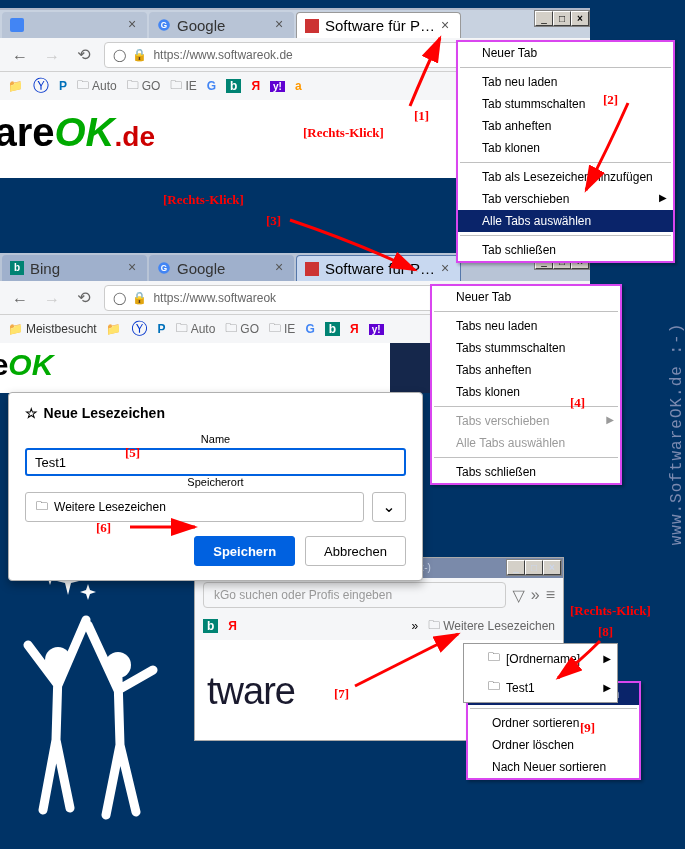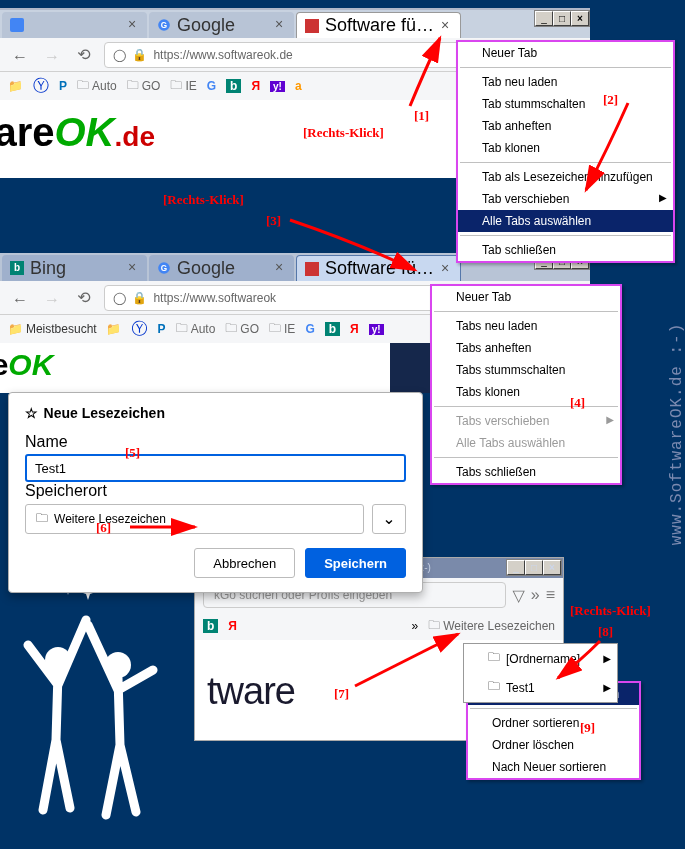--- a/index.html
+++ b/index.html
@@ -10,21 +10,21 @@
 .win-btn { width:18px; height:15px; border:1px solid #fff; border-right-color:#404040; border-bottom-color:#404040; background:#d4d0c8; font-size:10px; line-height:13px; text-align:center; font-family:Marlett,Arial; }
 .win-btn.close { font-weight:bold; }
 
 
 .browser1 { position:absolute; top:8px; left:0; width:590px; background:#dde3ed; border-top:2px solid #b0b8c8; }
 .tab-bar1 { height:28px; background:#c8d2e0; display:flex; align-items:flex-end; padding-left:2px; }
 .tab { height:26px; margin-right:2px; padding:0 8px; display:flex; align-items:center; font-size:12px; border-top-left-radius:4px; border-top-right-radius:4px; position:relative; }
 .tab.inactive { background:#b8c4d6; color:#333; width:145px; }
 .tab.active { background:#fff; color:#000; width:165px; border:1px solid #999; border-bottom:none; }
 .tab .favicon { width:14px; height:14px; margin-right:6px; flex-shrink:0; }
-.tab .tab-title { overflow:hidden; white-space:nowrap; text-overflow:ellipsis; flex:1; font-size:18px; }
+.tab .tab-title { overflow:hidden; white-space:nowrap; text-overflow:ellipsis; flex:1; font-size:15px; }
 .tab .tab-x { width:14px; height:14px; font-size:14px; color:#555; text-align:center; line-height:12px; }
 
 .url-row { height:34px; background:#f5f6f8; display:flex; align-items:center; padding:0 8px; gap:8px; border-bottom:1px solid #d0d0d0; }
 .nav-arrow { width:24px; height:24px; color:#666; font-size:16px; text-align:center; line-height:24px; }
 .url-box { flex:1; height:26px; border:1px solid #ccc; border-radius:4px; background:#fff; display:flex; align-items:center; padding:0 8px; gap:6px; font-size:12px; color:#666; }
 
 .bm-bar { height:28px; background:#f5f6f8; display:flex; align-items:center; padding:0 8px; gap:10px; font-size:12px; color:#333; }
 .bm-item { display:flex; align-items:center; gap:3px; }
 .bm-folder { color:#666; }
 
@@ -40,21 +40,21 @@
 .ctxmenu .mi.highlighted { background:#0a246a; color:#fff; }
 .ctxmenu .mi .arrow { position:absolute; right:6px; top:4px; font-size:10px; }
 .ctxmenu hr { border:none; border-top:1px solid #c0c0c0; margin:3px 2px; }
 
 
 .browser2 { position:absolute; top:253px; left:0; width:590px; background:#dde3ed; }
 
 
 .bm-dialog { position:absolute; top:392px; left:8px; width:415px; background:#fff; border:1px solid #b0b0b0; border-radius:4px; padding:12px 16px 14px; box-shadow:0 4px 10px rgba(0,0,0,0.3); z-index:15; }
 .bm-dialog h3 { font-size:14px; font-weight:600; margin-bottom:12px; display:flex; align-items:center; gap:6px; }
-.bm-dialog label { font-size:16px; display:block; margin-bottom:3px; }
+.bm-dialog label { font-size:11px; display:block; margin-bottom:3px;text-align:center; }
 .bm-dialog input.txt { width:100%; height:28px; border:2px solid #0061e0; border-radius:3px; padding:0 8px; font-size:13px; }
 .bm-dialog .loc-row { display:flex; gap:8px; margin-top:4px; }
 .bm-dialog .loc-sel { flex:1; height:30px; border:1px solid #bbb; border-radius:3px; display:flex; align-items:center; padding:0 10px; font-size:12px; gap:6px; }
 .bm-dialog .chev { width:34px; height:30px; border:1px solid #bbb; border-radius:3px; text-align:center; line-height:28px; }
 .bm-dialog .btn-row { display:flex; gap:10px; justify-content:flex-end; margin-top:14px; align-items:center; }
 .bm-dialog .btn { height:30px; padding:0 18px; border-radius:3px; border:1px solid #bbb; font-size:13px; background:#fff; }
 .bm-dialog .btn.primary { background:#0061e0; color:#fff; border-color:#0061e0; font-weight:600; }
 
 
 .browser3 { position:absolute; top:557px; left:194px; width:370px; background:#fff; border:1px solid #aaa; }
@@ -236,22 +236,22 @@
     <div class="win-btn">_</div>
     <div class="win-btn">□</div>
     <div class="win-btn close">×</div>
   </div>
 </div>
 
 <div class="ctxmenu" style="top:284px;left:430px">
   <div class="mi">Neuer Tab</div>
   <hr>
   <div class="mi">Tabs neu laden</div>
+  <div class="mi">Tabs stummschalten</div>
   <div class="mi">Tabs anheften</div>
-  <div class="mi">Tabs stummschalten</div>
   <div class="mi">Tabs klonen</div>
   <hr>
   <div class="mi disabled"><span>Tabs verschieben</span><span class="arrow">▶</span></div>
   <div class="mi disabled">Alle Tabs auswählen</div>
   <hr>
   <div class="mi">Tabs schließen</div>
 </div>
 
 <div class="bm-dialog">
   <h3>
@@ -262,22 +262,22 @@
   <input class="txt" value="Test1" style="">
   <label style="margin-top:0">Speicherort</label>
   <div class="loc-row">
     <div class="loc-sel">
         <span>🗀</span>
         <span>Weitere Lesezeichen</span>
       </div>
     <div class="chev">⌄</div>
   </div>
   <div class="btn-row">
+    <button class="btn primary">Speichern</button>
     <button class="btn">Abbrechen</button>
-    <button class="btn primary">Speichern</button>
   </div>
 </div>
 
 <div class="browser3">
   <div class="b3-title">
     <span>www.SoftwareOK.de :-)</span>
     <div class="win-ctrl" style="top:1px;right:1px">
       <div class="win-btn">_</div>
       <div class="win-btn">□</div>
       <div class="win-btn close">×</div>

